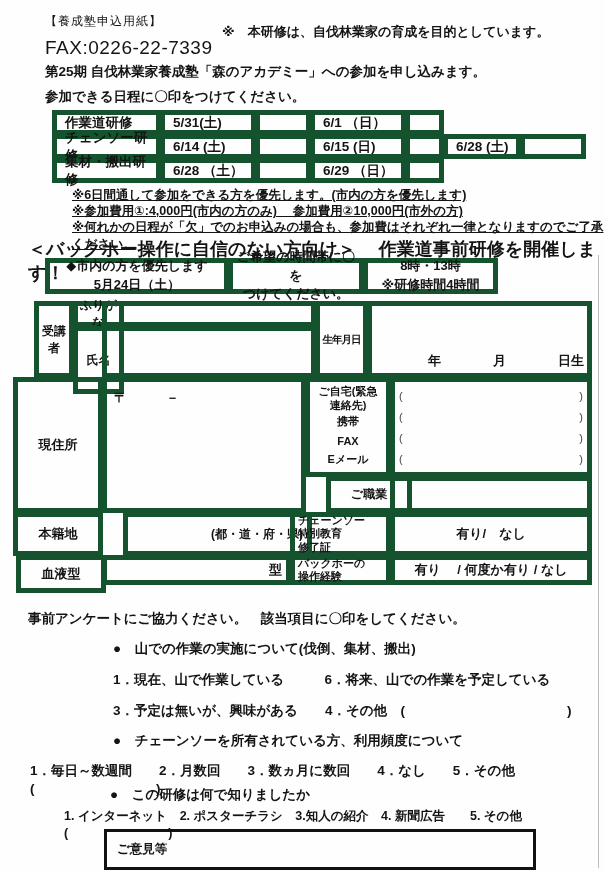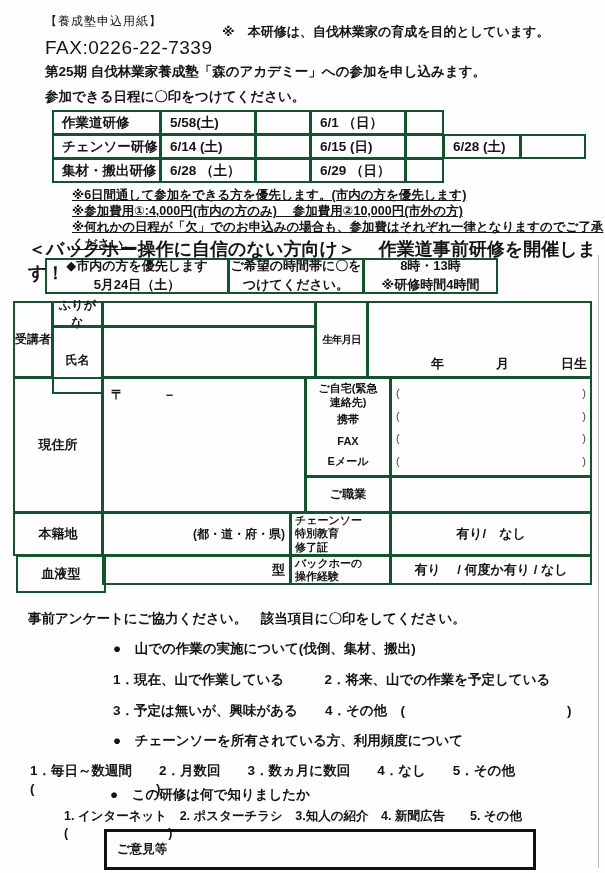--- a/index.html
+++ b/index.html
@@ -1,26 +1,26 @@
 <!DOCTYPE html>
 <html><head>
 <meta charset="utf-8">
 <style>
   html,body{margin:0;padding:0;background:#fff;}
   #page{position:relative;width:605px;height:873px;background:#fffefe;overflow:hidden;
         font-family:"Liberation Sans","DejaVu Sans",sans-serif;color:#141414;}
   .abs{position:absolute;box-sizing:border-box;}
-  .cell{position:absolute;box-sizing:border-box;border:2px solid #14532d;display:flex;align-items:center;}
+  .cell{position:absolute;box-sizing:border-box;border:5px solid #14532d;display:flex;align-items:center;}
   .pad{padding-left:8px;}
   .ctr{justify-content:center;text-align:center;}
   .pre{white-space:pre-line;}
   .bold{font-weight:bold;}
   .ul{text-decoration:underline;}
   .f11{font-size:11px;}
-  .f12{font-size:12px;}
+  .f12{font-size:12px;margin-left:21px;}
   .f125{font-size:12.5px;margin-left:44px;}
   .f13{font-size:13px;}
   .f135{font-size:13.5px;}
   .f15{font-size:18px;}
   .title{font-size:12px;letter-spacing:1px;}
   .fax{font-size:19px;letter-spacing:.5px;}
   .note-line{line-height:16.5px;}
   .two-line{line-height:1.45;}
   .rt{justify-content:flex-end;padding-right:4px;text-align:right;}
   .stack{flex-direction:column;align-items:center;justify-content:space-between;padding:3px 0;}
@@ -41,21 +41,21 @@
 
   <div class="abs title" style="left:45px;top:13px;">【養成塾申込用紙】</div>
   <div class="abs fax" style="left:45px;top:37px;">FAX:0226-22-7339</div>
   <div class="abs bold f13" style="left:222px;top:23px;width:370px;">※　本研修は、自伐林業家の育成を目的としています。</div>
   <div class="abs bold f135" style="left:45px;top:63px;">第25期 自伐林業家養成塾「森のアカデミー」への参加を申し込みます。</div>
   <div class="abs bold f135" style="left:45px;top:88px;">参加できる日程に〇印をつけてください。</div>
 
   <div>
 
     <div class="cell pad bold f135" style="left:52px;top:110px;width:109px;height:25px;">作業道研修</div>
-    <div class="cell pad bold f135" style="left:160px;top:110px;width:96px;height:25px;">5/58(土)</div>
+    <div class="cell pad bold f135" style="left:160px;top:110px;width:96px;height:25px;">5/31(土)</div>
     <div class="cell" style="left:255px;top:110px;width:56px;height:25px;"></div>
     <div class="cell pad bold f135" style="left:310px;top:110px;width:96px;height:25px;">6/1 （日）</div>
     <div class="cell" style="left:405px;top:110px;width:39px;height:25px;"></div>
 
     <div class="cell pad bold f135" style="left:52px;top:134px;width:109px;height:25px;">チェンソー研修</div>
     <div class="cell pad bold f135" style="left:160px;top:134px;width:96px;height:25px;">6/14 (土)</div>
     <div class="cell" style="left:255px;top:134px;width:56px;height:25px;"></div>
     <div class="cell pad bold f135" style="left:310px;top:134px;width:96px;height:25px;">6/15 (日)</div>
     <div class="cell" style="left:405px;top:134px;width:39px;height:25px;"></div>
     <div class="cell pad bold f135" style="left:443px;top:134px;width:78px;height:25px;">6/28 (土)</div>
@@ -133,21 +133,21 @@
     <div class="cell rt bold f13" style="left:102px;top:555px;width:189px;height:30px;">型</div>
     <div class="cell bold f11 pre" style="left:290px;top:555px;width:101px;height:30px;line-height:1.2;padding-left:3px;">バックホーの
 操作経験</div>
     <div class="cell ctr bold f13" style="left:390px;top:555px;width:202px;height:30px;">有り　 /  何度か有り  /  なし</div>
   </div>
 
   <div class="edge" style="left:598px;top:255px;height:613px;"></div>
 
   <div class="abs bold f135" style="left:28px;top:610px;">事前アンケートにご協力ください。　該当項目に〇印をしてください。</div>
   <div class="abs bold f135" style="left:113px;top:640px;">●　山での作業の実施について(伐倒、集材、搬出)</div>
-  <div class="abs bold f135" style="left:113px;top:671px;">1．現在、山で作業している　　　2．将来、山での作業を予定している</div>
+  <div class="abs bold f135" style="left:113px;top:671px;">1．現在、山で作業している　　　6．将来、山での作業を予定している</div>
   <div class="abs bold f135" style="left:113px;top:702px;">3．予定は無いが、興味がある　　4．その他　(　　　　　　　　　　　　)</div>
   <div class="abs bold f135" style="left:113px;top:732px;">●　チェーンソーを所有されている方、利用頻度について</div>
   <div class="abs bold f135" style="left:30px;top:762px;">1．毎日～数週間　　2．月数回　　3．数ヵ月に数回　　4．なし　　5．その他(　　　　　　　　　)</div>
   <div class="abs bold f135" style="left:110px;top:786px;">●　この研修は何で知りましたか</div>
   <div class="abs bold f125" style="left:20px;top:808px;">1. インターネット　2. ポスターチラシ　3.知人の紹介　4. 新聞広告　　5. その他(　　　　　　　　)</div>
 
   <div class="cbox bold f125" style="left:60px;top:829px;width:432px;height:41px;">
     <span>ご意見等</span>
   </div>
 

